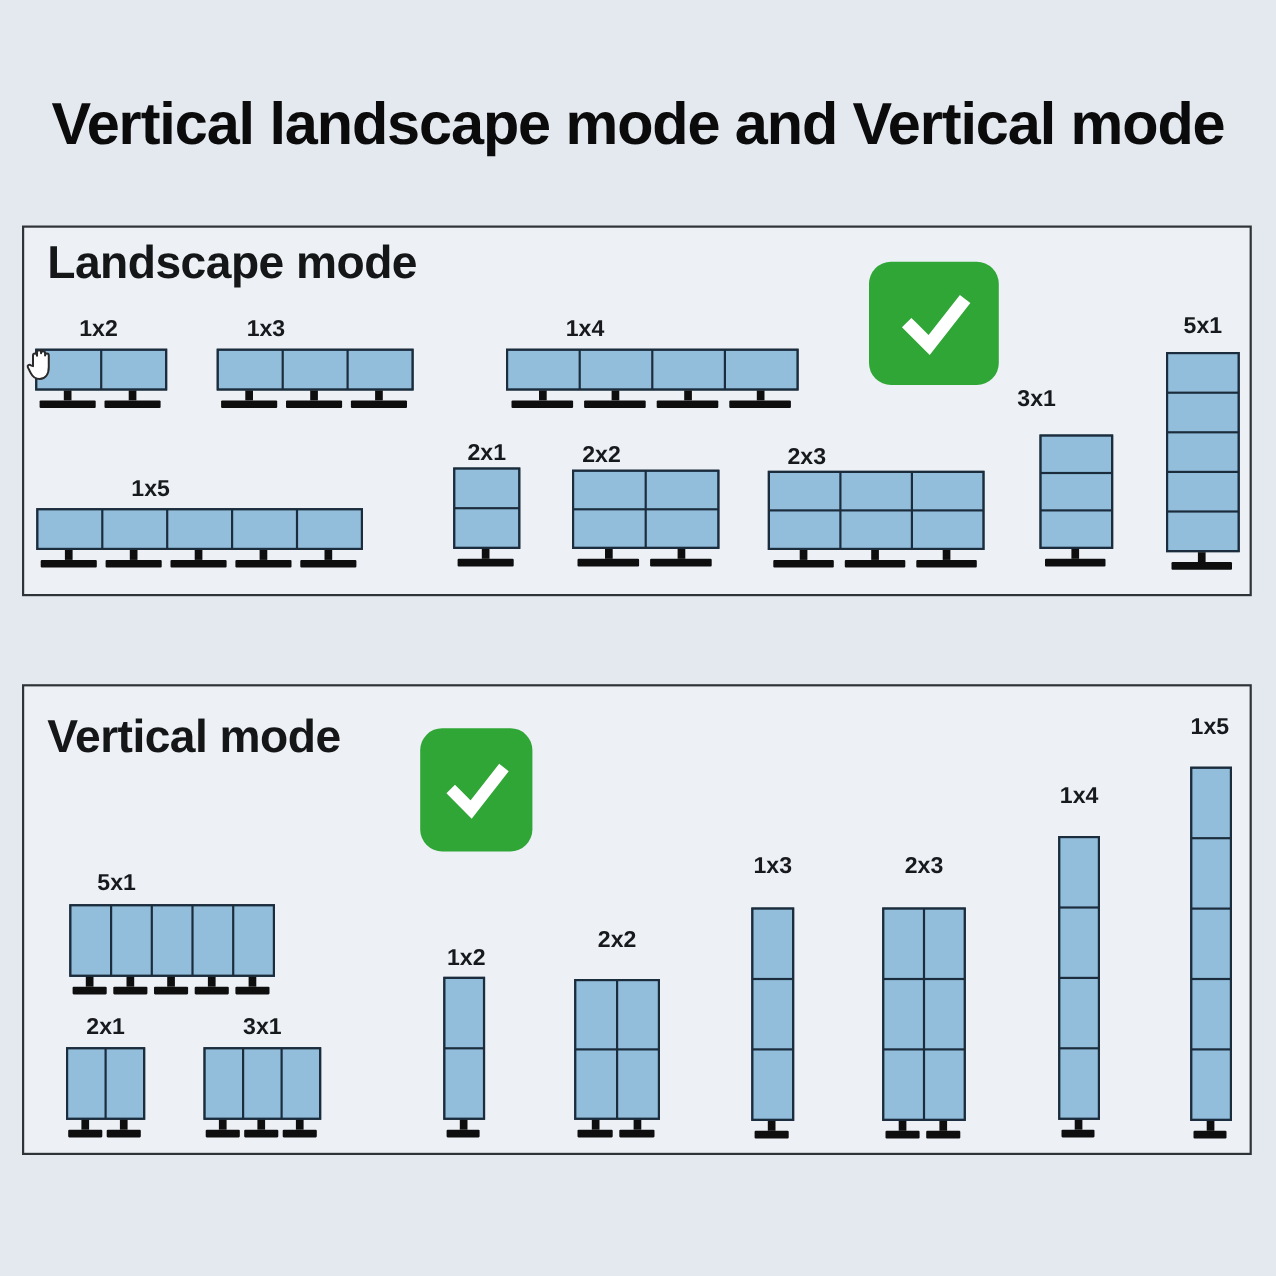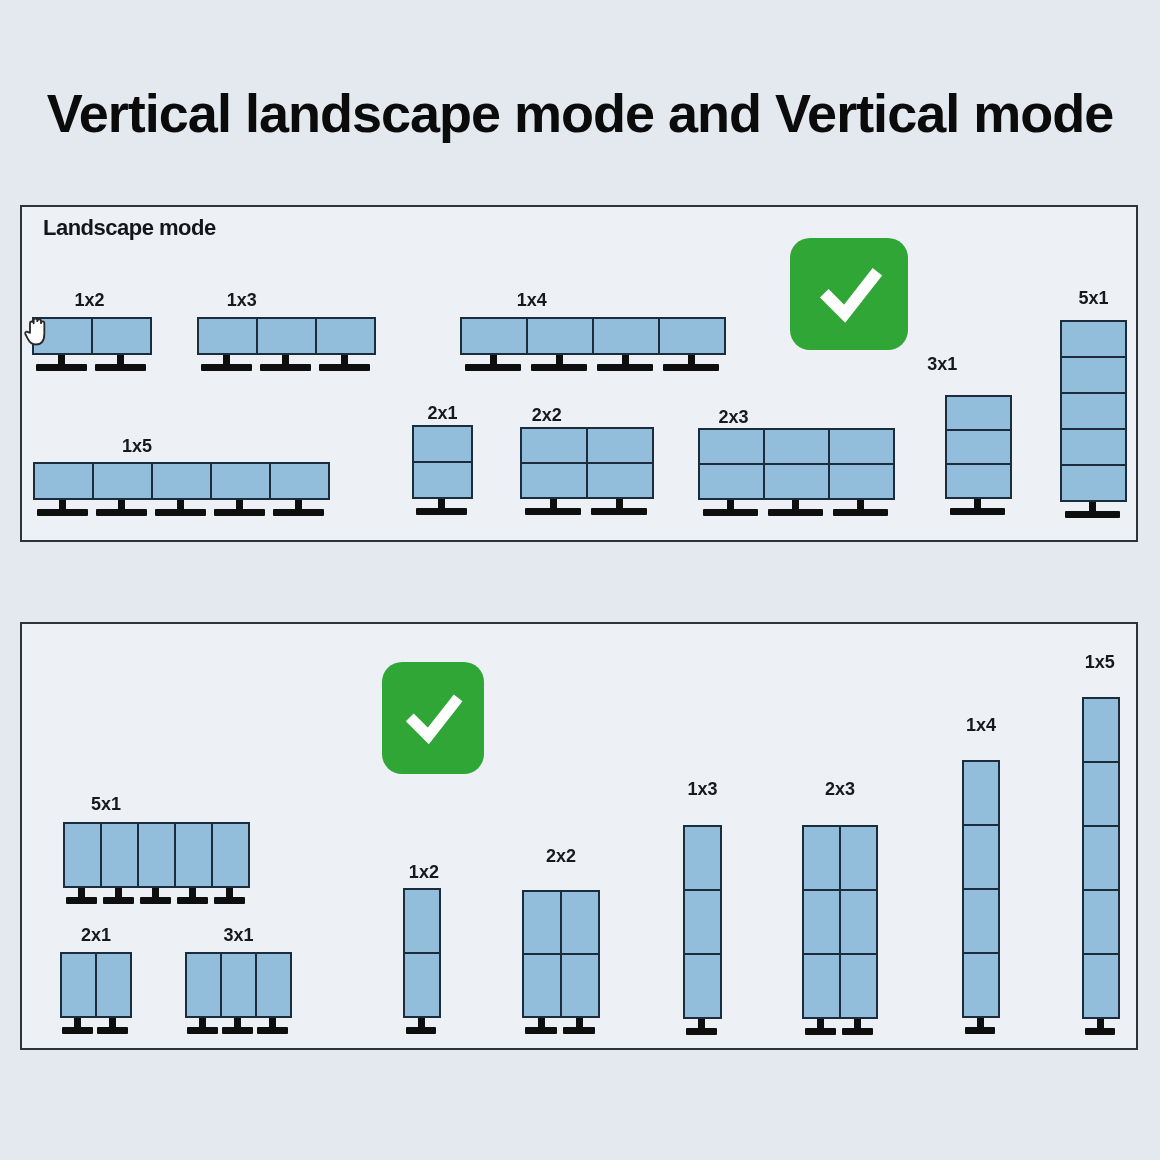--- a/index.html
+++ b/index.html
@@ -19,42 +19,42 @@
   }
   .panel{
     position:absolute;left:20px;width:1114px;
     background:#edf1f6;
     border:2px solid #2e3338;
   }
   #panel-landscape{top:205px;height:333px;}
   #panel-vertical{top:622px;height:424px;}
   .panel-heading{
     position:absolute;left:21px;
-    font-size:22px;font-weight:700;color:#141618;
+    font-size:42px;font-weight:700;color:#141618;
     letter-spacing:-.5px;white-space:nowrap;
   }
   #panel-landscape .panel-heading{top:8px;}
   #panel-vertical .panel-heading{top:22px;}
 
   
   .monitor-group{position:absolute;}
   .screens{
     display:grid;gap:2px;width:max-content;
     background:#1b2c3d;border:2px solid #1b2c3d;
   }
   .screen{background:#93bedb;}
   .stands{display:flex;width:max-content;}
   .stand{display:flex;flex-direction:column;align-items:center;}
   .stand .stem{display:block;width:7px;height:9px;background:#0e0e0e;}
   .stand .base{display:block;width:86%;height:7px;background:#0e0e0e;border-radius:1px;}
   .cfg-label{
     position:absolute;
     bottom:100%;margin-bottom:var(--lgap,6px);
     left:var(--lx,50%);transform:translateX(-50%);
-    font-size:18px;font-weight:700;color:#17191c;
+    font-size:21px;font-weight:700;color:#17191c;
     white-space:nowrap;line-height:1;
   }
 
   
   .check-badge{
     position:absolute;
     background:#2fa636;border-radius:20px;
     display:flex;align-items:center;justify-content:center;
   }
   .check-badge svg{width:72%;height:72%;}
@@ -271,20 +271,21 @@
     </div>
 
   <div class="check-badge" style="left:768px;top:31px;width:118px;height:112px;">
     <svg viewBox="0 0 100 100">
       <polyline points="24,54 44,74 80,28" fill="none" stroke="#ffffff" stroke-width="15" stroke-linecap="square"></polyline>
     </svg>
   </div>
 </div>
 
 <div class="panel" id="panel-vertical">
+  <div class="panel-heading">Vertical mode</div>
 
   <div class="monitor-group" style="left:41px;top:198px;--lx:23%;--lgap:9px;">
     <span class="cfg-label">5x1</span>
   <div class="screens" style="grid-template-columns: repeat(5, 35px); grid-auto-rows: 62px;">
         <div class="screen"></div>
         <div class="screen"></div>
         <div class="screen"></div>
         <div class="screen"></div>
         <div class="screen"></div>
       </div>

